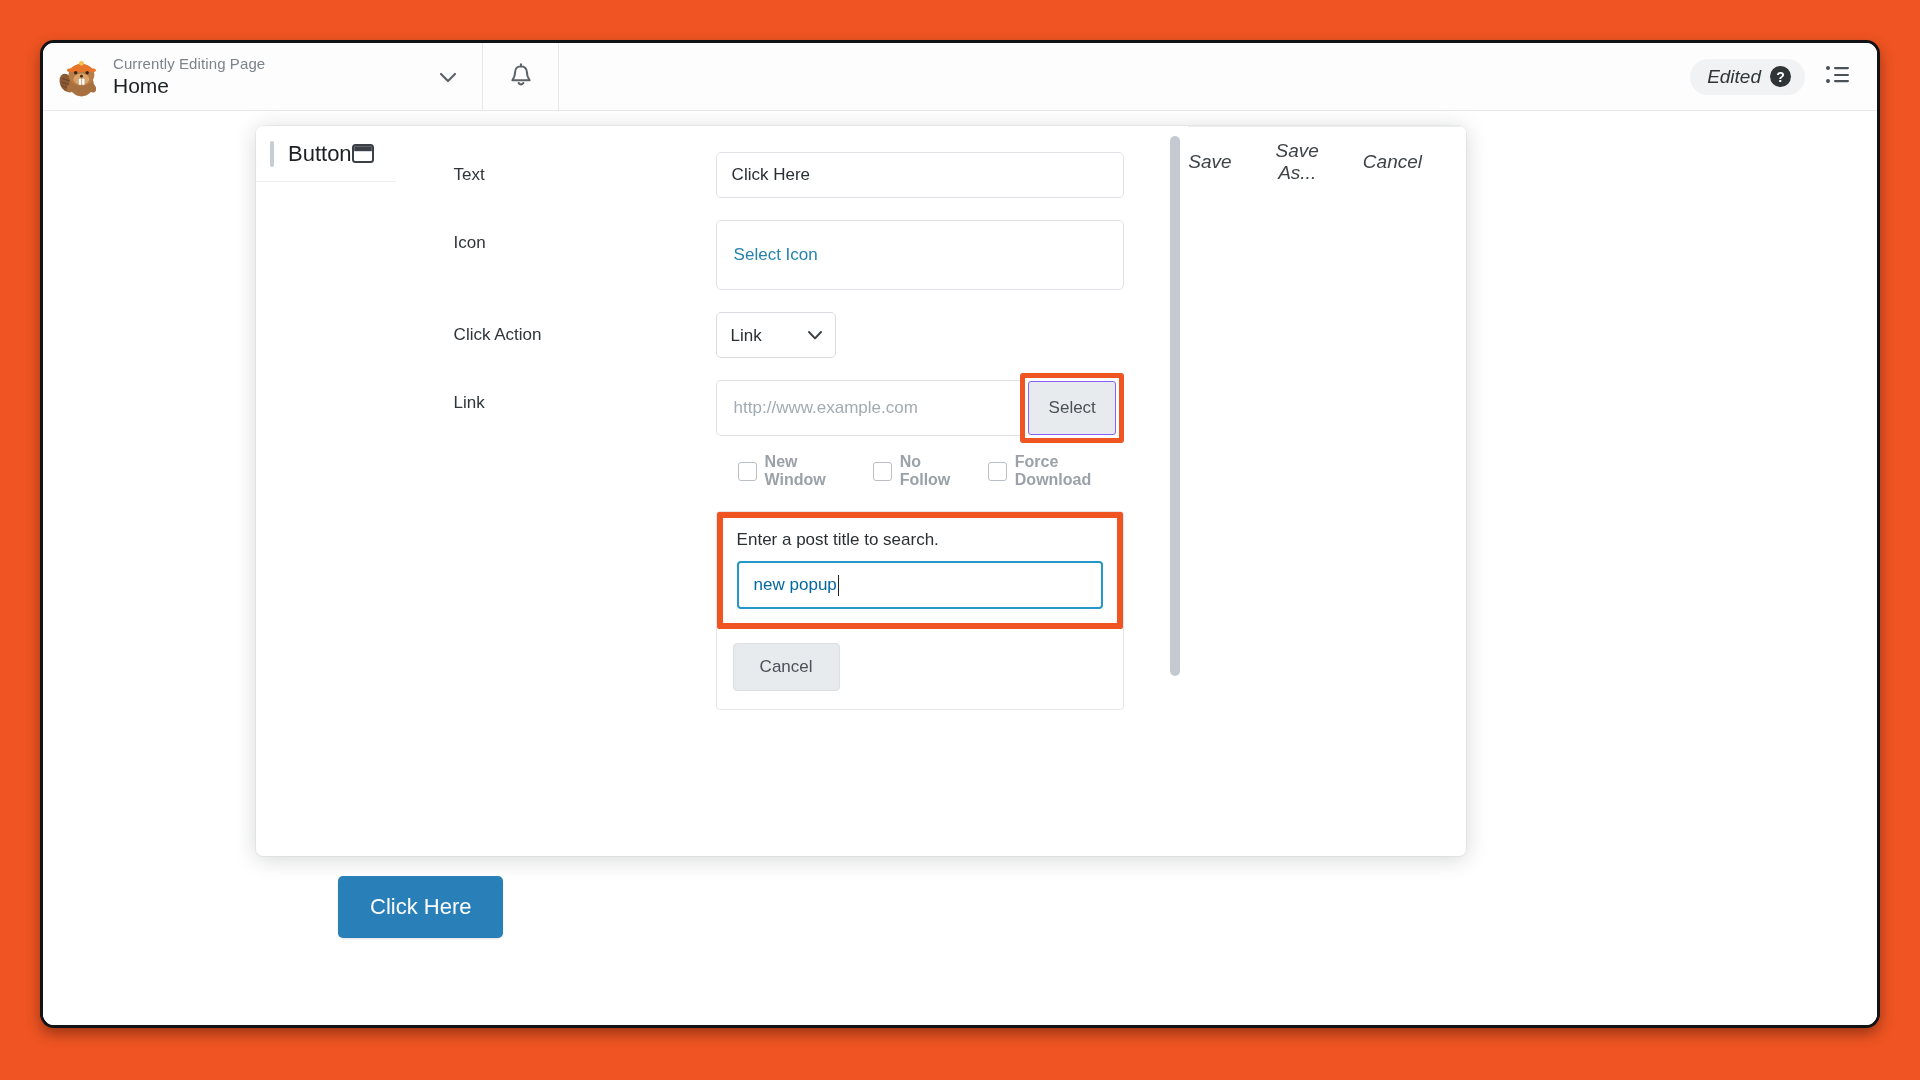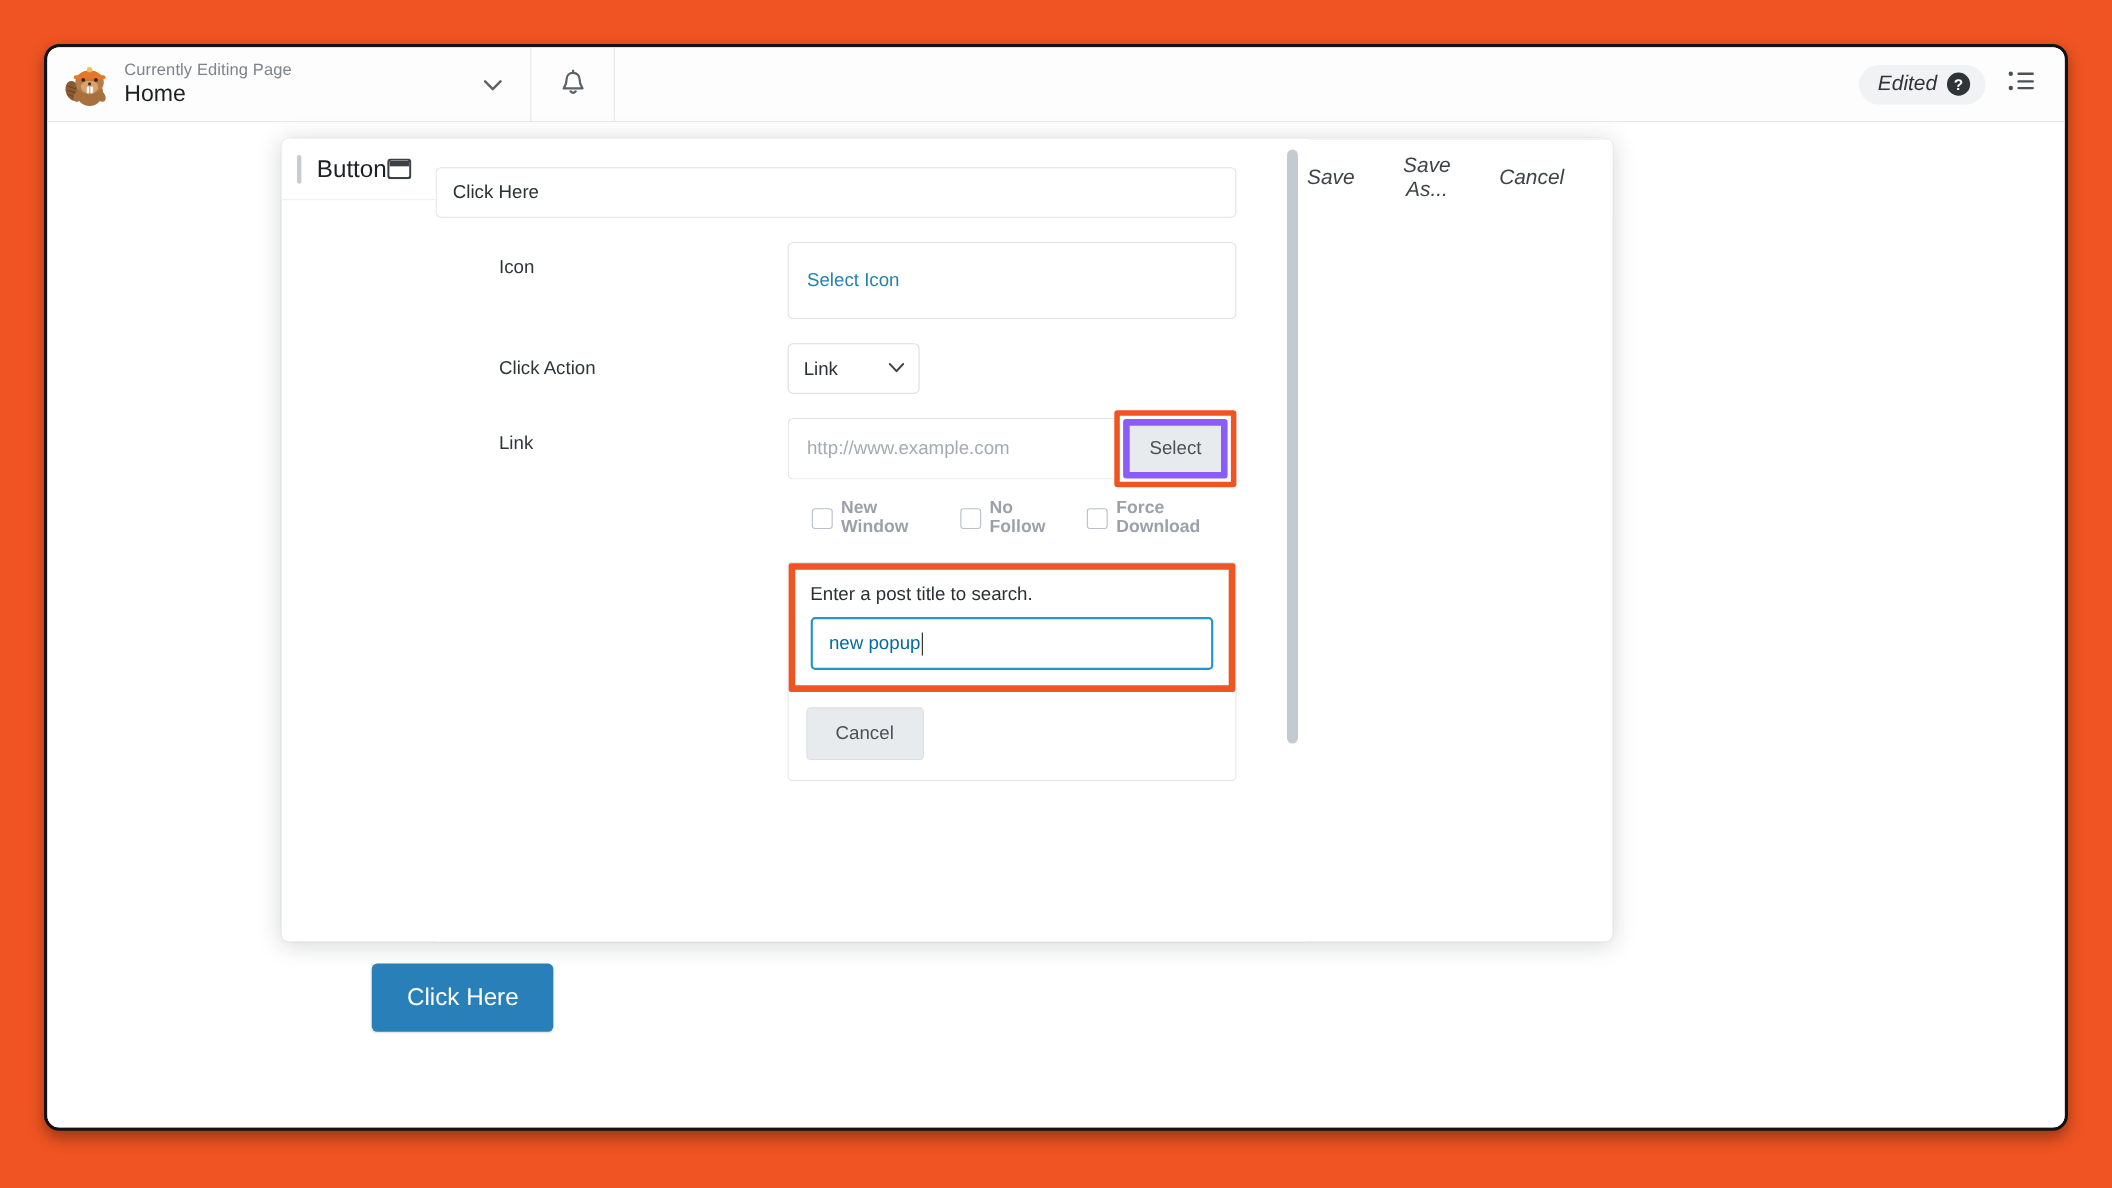--- a/index.html
+++ b/index.html
@@ -250,21 +250,21 @@
     padding: 3px;
     margin: -7px 0 -7px 0;
     background: #fff;
     display: flex;
   }
   .select-btn {
     min-width: 88px;
     padding: 0 18px;
     height: 54px;
     background: #e8ebed;
-    border: 6px solid #8b5cf6;
+    border: 1px solid #8b5cf6;
     border-radius: 3px;
     font-size: 17px;
     color: #4a5157;
     font-family: "Liberation Sans", sans-serif;
     cursor: pointer;
     display: flex; align-items: center; justify-content: center;
   }
 
   .check-row {
     display: flex; align-items: center;
@@ -463,20 +463,21 @@
             <rect x="2.2" y="2.2" width="17.6" height="5" fill="#3a4045"></rect>
           </svg>
         </div>
       </div>
 
 
       <div class="panel-body">
         <div class="panel-scroll">
 
           <div class="row">
+            <div class="row-label">Text</div>
             <div class="row-field">
               <input class="txt-input" type="text" value="Click Here" style="">
             </div>
           </div>
 
           <div class="row">
             <div class="row-label">Icon</div>
             <div class="row-field">
               <div class="icon-select-box">
                 <span class="icon-select-link">Select Icon</span>

